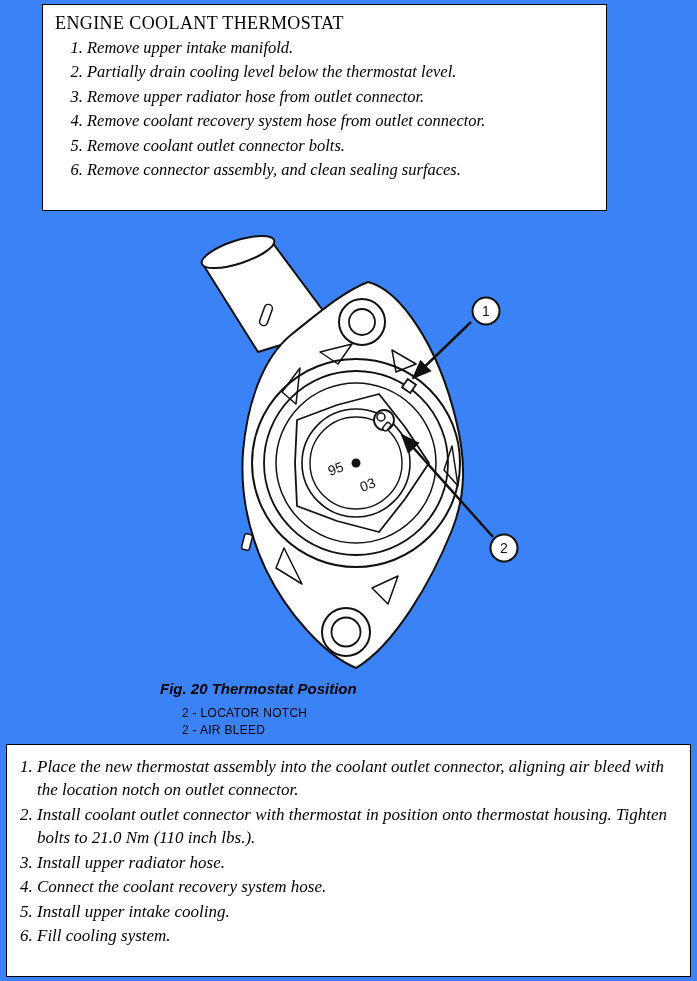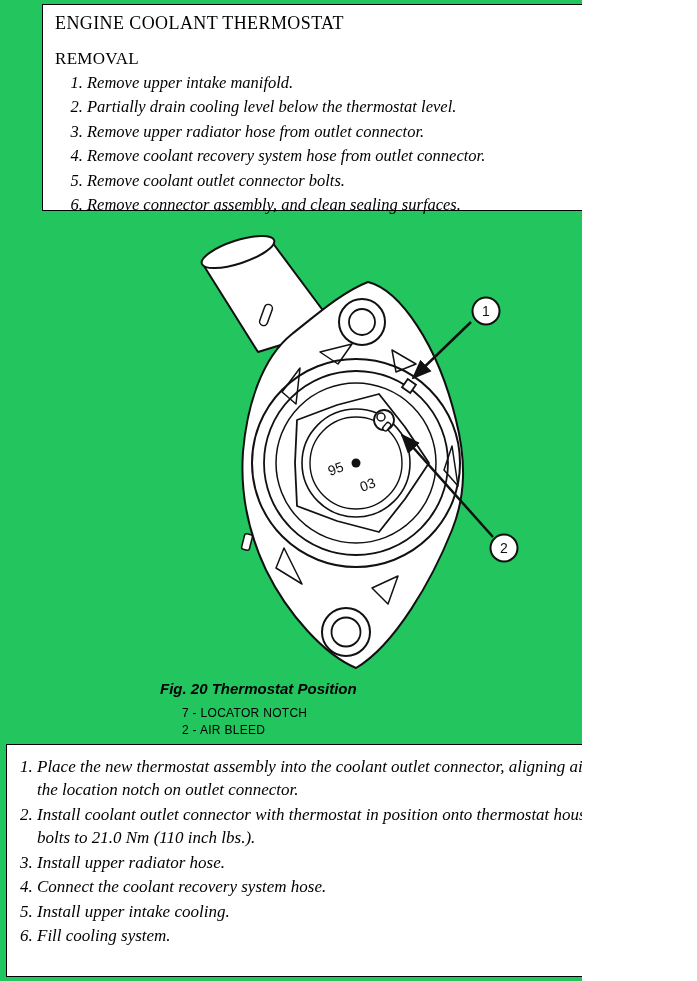--- a/index.html
+++ b/index.html
@@ -1,17 +1,17 @@
 <!DOCTYPE html>
 <html><head>
 <meta charset="utf-8">
 <style>
   html, body { margin:0; padding:0; background:#ffffff; }
   .page {
-    position:relative; width:582px; height:981px; background:#22c55e;
+    position:relative; width:697px; height:981px; background:#3b82f6;
     font-family:"Liberation Serif", serif; color:#000; overflow:hidden;
   }
   .box { position:absolute; border:1px solid #000; background:#fff; box-sizing:border-box; }
 
   .removal-box { left:42px; top:4px; width:565px; height:207px; padding:8px 12px; }
   .removal-box .doc-title { font-size:18px; font-weight:normal; margin:0; letter-spacing:.4px; }
   .removal-box .sec-heading { font-size:17px; font-weight:normal; margin:15px 0 2px; letter-spacing:.3px; }
   .steps { margin:2px 0 0; padding-left:32px; font-size:16.5px; line-height:1.42; }
   .steps li { margin:0 0 1px;font-style:italic; }
 
@@ -34,21 +34,20 @@
   svg.diagram { position:absolute; left:0; top:0; }
   svg.diagram text { font-family:"Liberation Sans", sans-serif; }
 </style>
 </head>
 <body>
 
 <div class="page">
 
   <section class="box removal-box">
     <h1 class="doc-title">ENGINE COOLANT THERMOSTAT</h1>
-    <h2 class="sec-heading">REMOVAL</h2>
     <ol class="steps">
       <li>Remove upper intake manifold.</li>
       <li>Partially drain cooling level below the thermostat level.</li>
       <li>Remove upper radiator hose from outlet connector.</li>
       <li>Remove coolant recovery system hose from outlet connector.</li>
       <li>Remove coolant outlet connector bolts.</li>
       <li>Remove connector assembly, and clean sealing surfaces.</li>
     </ol>
   </section>
 
@@ -127,21 +126,21 @@
 
     <g>
       <line x1="493" y1="537" x2="402" y2="435" stroke="#111" stroke-width="2.5" marker-end="url(#arrowhead)"></line>
       <circle cx="504" cy="548" r="13.5" fill="#fff" stroke="#111" stroke-width="2"></circle>
       <text x="504" y="553" font-size="14" text-anchor="middle" fill="#111">2</text>
     </g>
   </svg>
 
   <div class="figure-caption">Fig. 20 Thermostat Position</div>
   <div class="figure-legend">
-    <div>7 - LOCATOR NOTCH</div>
+    <div>2 - LOCATOR NOTCH</div>
     <div>2 - AIR BLEED</div>
   </div>
 
   <section class="box installation-box">
     <ol class="steps">
       <li>Place the new thermostat assembly into the coolant outlet connector, aligning air bleed with the location notch on outlet connector.</li>
       <li>Install coolant outlet connector with thermostat in position onto thermostat housing. Tighten bolts to 21.0 Nm (110 inch lbs.).</li>
       <li>Install upper radiator hose.</li>
       <li>Connect the coolant recovery system hose.</li>
       <li>Install upper intake cooling.</li>

